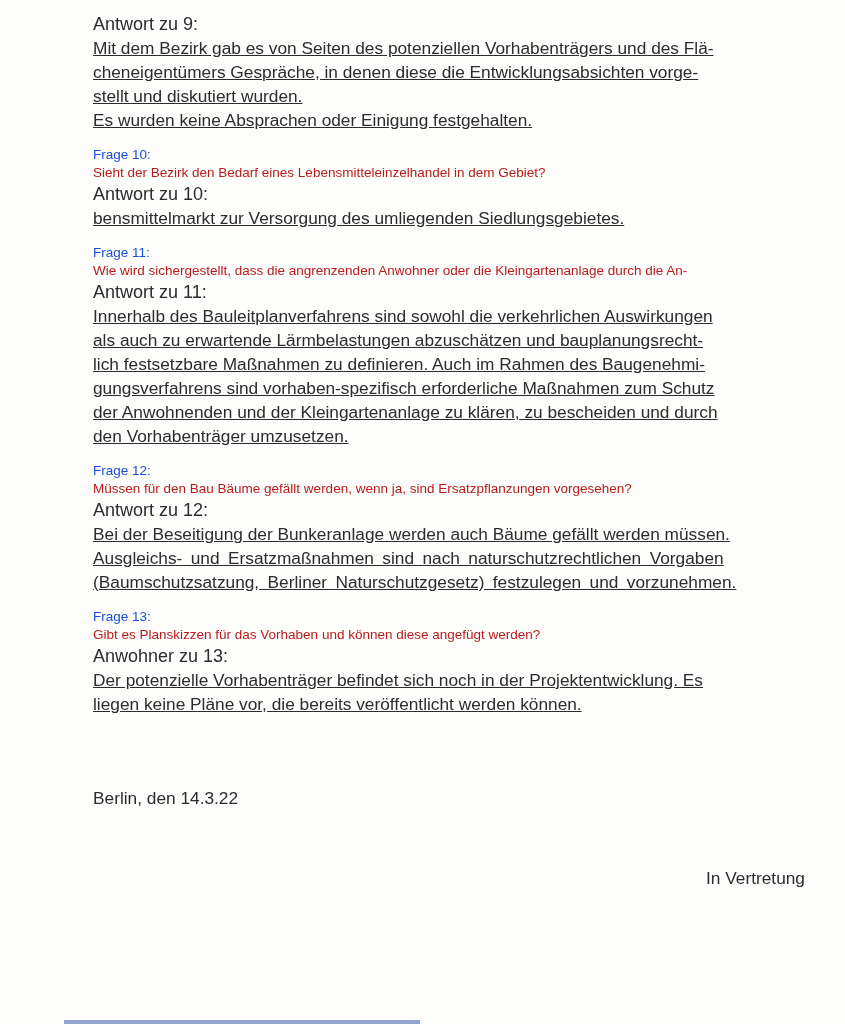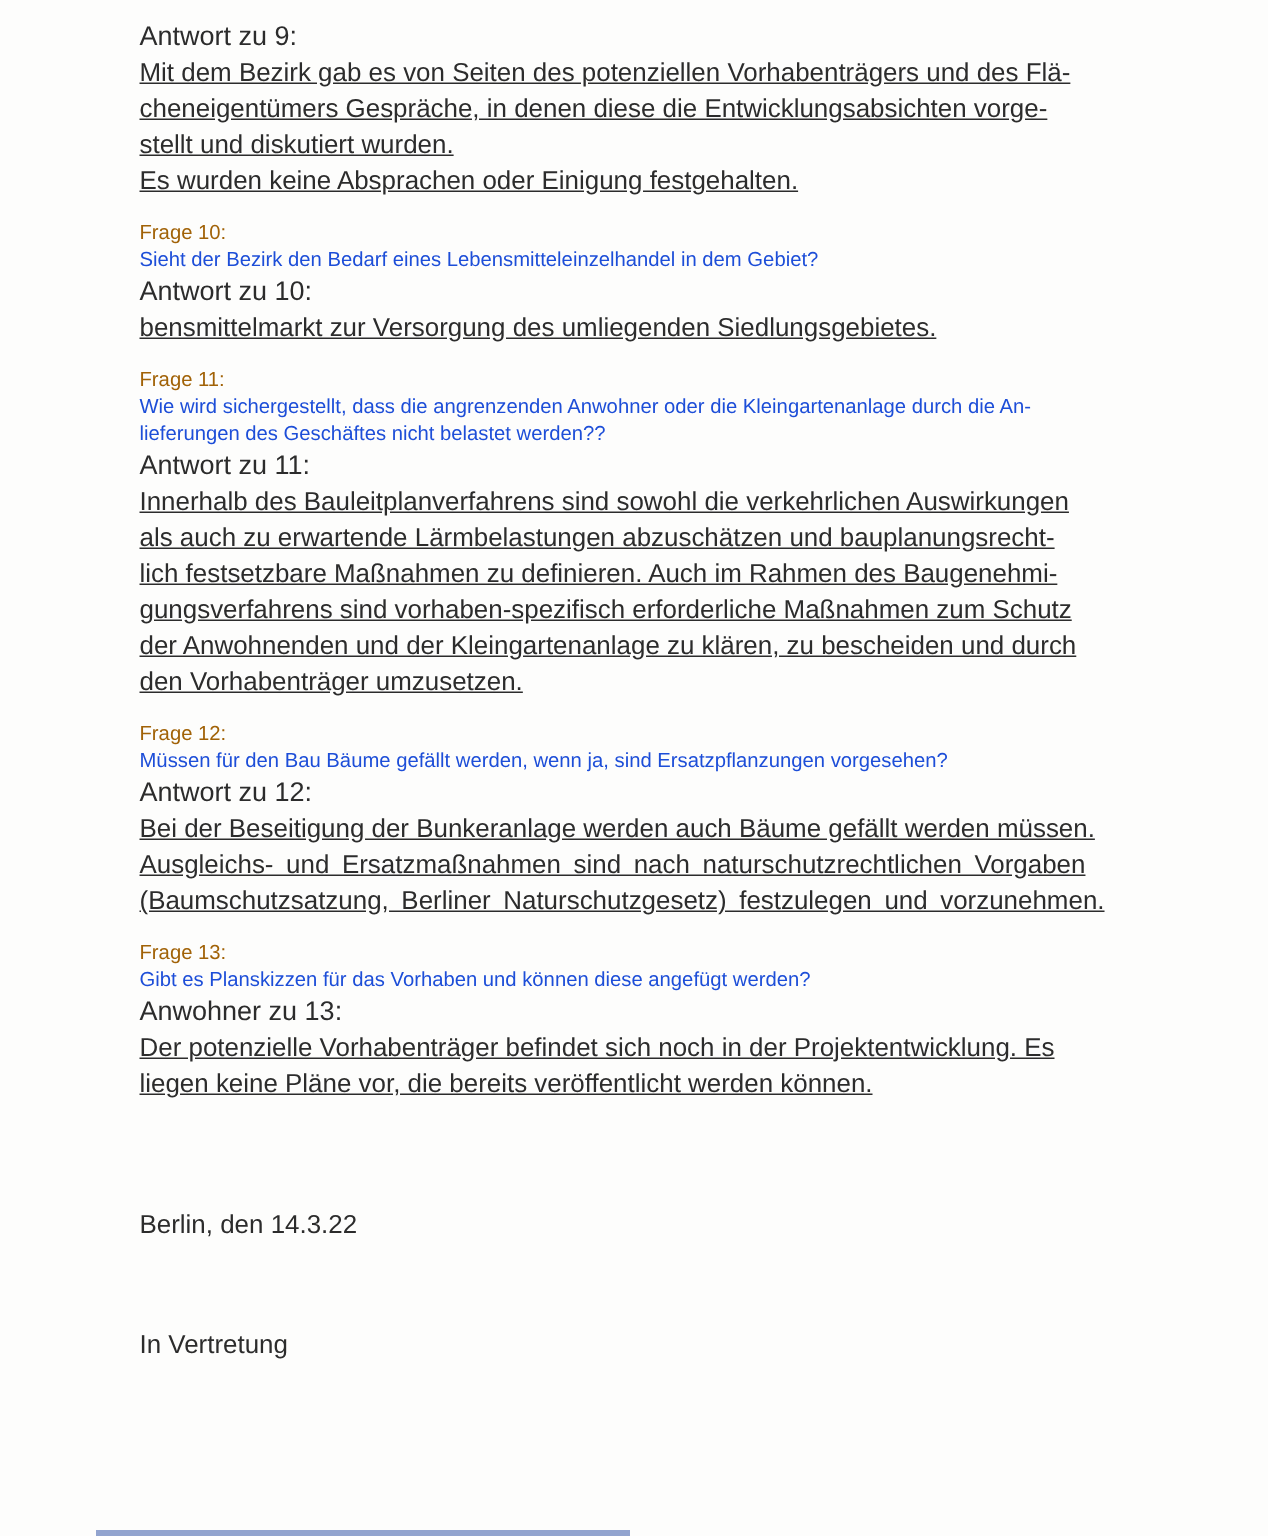--- a/index.html
+++ b/index.html
@@ -24,37 +24,37 @@
   }
   .answer_body {
     font-size: 17.3px;
     line-height: 24px;
     text-decoration: underline;
   }
   .question_heading {
     font-size: 13.5px;
     line-height: 18px;
     margin-top: 14px;
-    color: #a16207;
+    color: #1d4ed8;
   }
   .question_body {
     font-size: 13.5px;
     line-height: 18px;
-    color: #1d4ed8;
+    color: #b91c1c;
   }
 
   .spread { word-spacing: 3.6px; }
 
   .closing {
     margin-top: 28px;
     font-size: 17.3px;
     white-space: pre;
   }
   .place-date   { line-height: 24px; }
-  .in-vertretung{ margin-top: 14px; line-height: 24px; }
+  .in-vertretung{ margin-top: 14px; line-height: 24px; text-align: right; }
 
   .bottom-line {
     position: absolute;
     left: 64px;
     top: 1020px;
     width: 356px;
     height: 4px;
     background: #6e86c0;
     opacity: 0.75;
   }
@@ -65,21 +65,21 @@
 <div class="page">
 
   <div>
       <div class="block answer_heading"><div class="line">Antwort zu 9:</div></div>
       <div class="block answer_body"><div class="line">Mit dem Bezirk gab es von Seiten des potenziellen Vorhabenträgers und des Flä-</div><div class="line">cheneigentümers Gespräche, in denen diese die Entwicklungsabsichten vorge-</div><div class="line">stellt und diskutiert wurden.</div><div class="line">Es wurden keine Absprachen oder Einigung festgehalten.</div></div>
       <div class="block question_heading"><div class="line">Frage 10:</div></div>
       <div class="block question_body"><div class="line">Sieht der Bezirk den Bedarf eines Lebensmitteleinzelhandel in dem Gebiet?</div></div>
       <div class="block answer_heading"><div class="line">Antwort zu 10:</div></div>
       <div class="block answer_body"><div class="line">bensmittelmarkt zur Versorgung des umliegenden Siedlungsgebietes.</div></div>
       <div class="block question_heading"><div class="line">Frage 11:</div></div>
-      <div class="block question_body"><div class="line">Wie wird sichergestellt, dass die angrenzenden Anwohner oder die Kleingartenanlage durch die An-</div><div class="line">lieferungen des Geschäftes nicht belastet werden??</div></div>
+      <div class="block question_body"><div class="line">Wie wird sichergestellt, dass die angrenzenden Anwohner oder die Kleingartenanlage durch die An-</div></div>
       <div class="block answer_heading"><div class="line">Antwort zu 11:</div></div>
       <div class="block answer_body"><div class="line">Innerhalb des Bauleitplanverfahrens sind sowohl die verkehrlichen Auswirkungen</div><div class="line">als auch zu erwartende Lärmbelastungen abzuschätzen und bauplanungsrecht-</div><div class="line">lich festsetzbare Maßnahmen zu definieren. Auch im Rahmen des Baugenehmi-</div><div class="line">gungsverfahrens sind vorhaben-spezifisch erforderliche Maßnahmen zum Schutz</div><div class="line">der Anwohnenden und der Kleingartenanlage zu klären, zu bescheiden und durch</div><div class="line">den Vorhabenträger umzusetzen.</div></div>
       <div class="block question_heading"><div class="line">Frage 12:</div></div>
       <div class="block question_body"><div class="line">Müssen für den Bau Bäume gefällt werden, wenn ja, sind Ersatzpflanzungen vorgesehen?</div></div>
       <div class="block answer_heading"><div class="line">Antwort zu 12:</div></div>
       <div class="block answer_body"><div class="line">Bei der Beseitigung der Bunkeranlage werden auch Bäume gefällt werden müssen.</div><div class="line spread">Ausgleichs- und Ersatzmaßnahmen sind nach naturschutzrechtlichen Vorgaben</div><div class="line spread">(Baumschutzsatzung, Berliner Naturschutzgesetz) festzulegen und vorzunehmen.</div></div>
       <div class="block question_heading"><div class="line">Frage 13:</div></div>
       <div class="block question_body"><div class="line">Gibt es Planskizzen für das Vorhaben und können diese angefügt werden?</div></div>
       <div class="block answer_heading"><div class="line">Anwohner zu 13:</div></div>
       <div class="block answer_body"><div class="line">Der potenzielle Vorhabenträger befindet sich noch in der Projektentwicklung. Es</div><div class="line">liegen keine Pläne vor, die bereits veröffentlicht werden können.</div></div>

